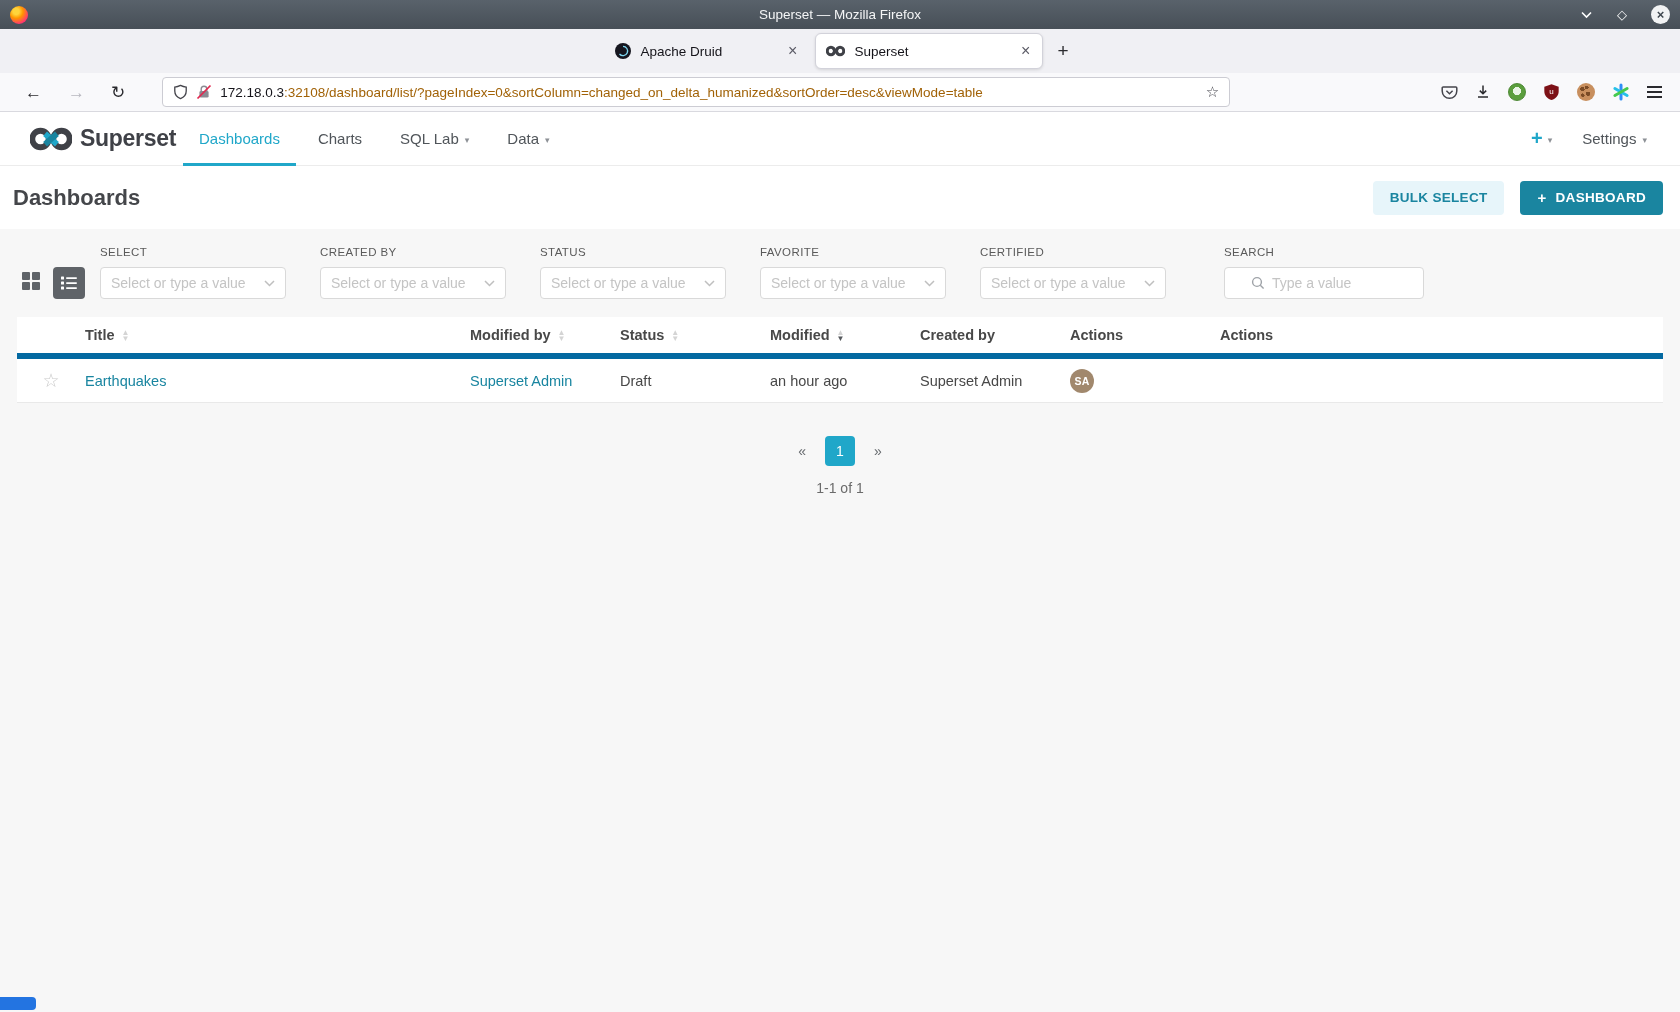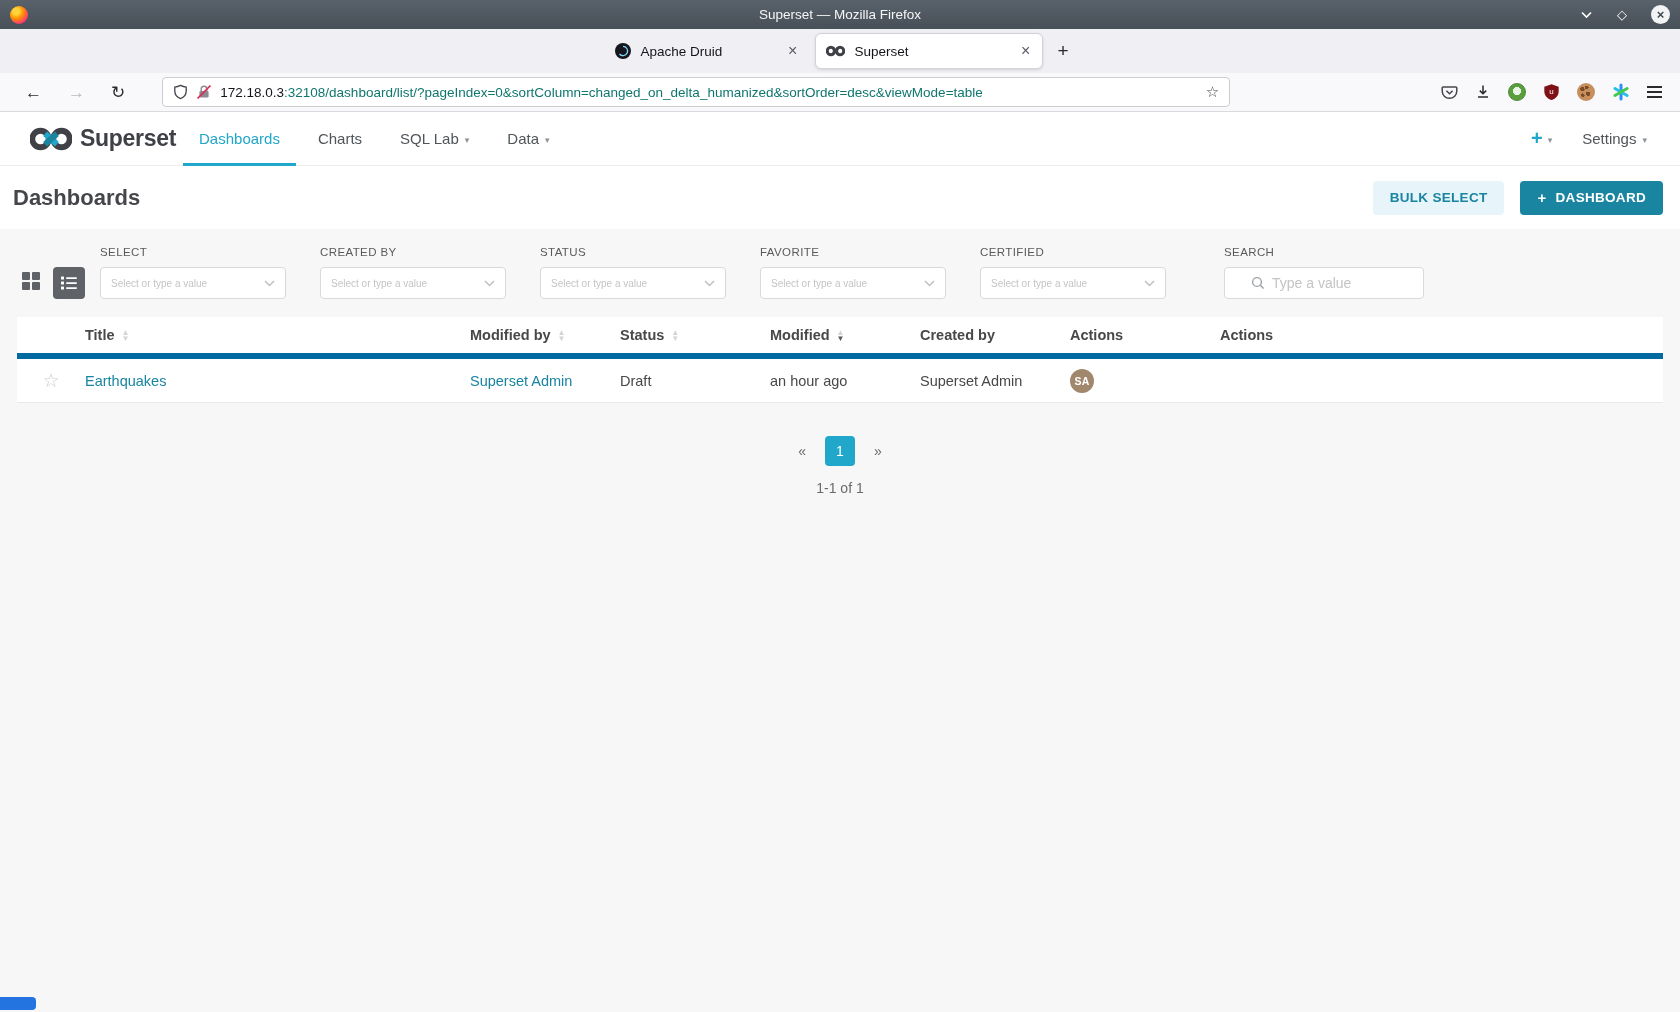--- a/index.html
+++ b/index.html
@@ -20,21 +20,21 @@
   .tab-label { flex:1; white-space:nowrap; overflow:hidden; }
   .tab-close { color:#5B5B66; font-size:16px; padding:0 2px; }
   .newtab { font-size:19px; color:#2A2A2E; padding:0 14px; }
 
   .navbar { height:39px; background:#F9F9FB; border-bottom:1px solid #D9D9DF; display:flex; align-items:center; padding:0 12px; }
   .nav-ic { font-size:17px; color:#2A2A2E; padding:0 13px; line-height:1; }
   .nav-ic.disabled { color:#B7B7BF; }
   .urlbar { margin-left:24px; width:1068px; height:30px; background:#FFFFFF; border:1px solid #CCCCD3; border-radius:4px; display:flex; align-items:center; padding:0 10px; gap:8px; }
   .url-text { flex:1; font-size:13.5px; white-space:nowrap; overflow:hidden; }
   .url-host { color:#15141A; }
-  .url-rest { color:#0f766e; }
+  .url-rest { color:#a16207; }
   .bm-star { color:#45454D; font-size:15px; }
   .tb-icons { margin-left:auto; display:flex; align-items:center; gap:17px; padding-right:6px; }
   .ext-green { width:18px; height:18px; border-radius:50%; background:radial-gradient(circle at 50% 45%, #EAF4E6 0 34%, #5B9E3D 35% 100%); border:1px solid #4C8833; }
   .ext-cookie { width:18px; height:18px; border-radius:50%; background:
       radial-gradient(circle 2.2px at 30% 35%, #7A4B26 97%, transparent),
       radial-gradient(circle 2.2px at 62% 60%, #7A4B26 97%, transparent),
       radial-gradient(circle 1.8px at 55% 25%, #7A4B26 97%, transparent),
       radial-gradient(circle 1.8px at 32% 68%, #7A4B26 97%, transparent), #C88F5E; }
   .hamburger { display:flex; flex-direction:column; gap:3.5px; }
   .hamburger i { width:15px; height:1.8px; background:#2A2A2E; display:block; }
@@ -61,21 +61,21 @@
 
   .s-content { background:#F7F7F7; height:783px; }
   .filterbar { display:flex; align-items:flex-end; padding:17px 0 0 20px; }
   .view-toggles { display:flex; align-items:center; gap:11px; margin-right:15px; }
   .toggle-list { width:32px; height:32px; background:#5F6368; border-radius:4px; display:flex; align-items:center; justify-content:center; }
   .toggle-grid { width:22px; height:22px; display:flex; align-items:center; justify-content:center; margin-bottom:5px; }
   .filter-group { width:186px; margin-right:34px; }
   .filter-group.search-group { width:200px; margin-left:24px; margin-right:0; }
   .filter-label { font-size:11.5px; color:#5A5A5A; letter-spacing:.4px; margin-bottom:9px; }
   .select-box { height:32px; background:#FFFFFF; border:1px solid #D9D9D9; border-radius:4px; display:flex; align-items:center; padding:0 10px; cursor:pointer; }
-  .select-placeholder { flex:1; font-size:10px; color:#C4C4C4; white-space:nowrap; overflow:hidden; }
+  .select-placeholder { flex:1; font-size:14px; color:#C4C4C4; white-space:nowrap; overflow:hidden; }
   .search-box { height:32px; background:#FFFFFF; border:1px solid #D9D9D9; border-radius:4px; display:flex; align-items:center; padding:0 26px; gap:7px; }
   .search-box input { border:none; outline:none; flex:1; font-family:inherit; font-size:14px; color:#484848; min-width:0; }
   .search-box input::placeholder { color:#C4C4C4; }
 
   .listview { margin:18px 17px 0; background:#FFFFFF; }
   .lv-row { display:grid; grid-template-columns:68px 385px 150px 150px 150px 150px 150px 1fr; align-items:center; }
   .lv-head { height:42px; border-bottom:6px solid #0369a1; font-size:14.5px; font-weight:700; color:#484848; }
   .lv-data { height:44px; border-bottom:1px solid #E9E9E9; font-size:14.5px; color:#484848; }
   .th { display:flex; align-items:center; }
   .sort { display:inline-flex; flex-direction:column; margin-left:7px; font-size:8px; line-height:6px; color:#D4D4D4; transform:translateY(1px); }

